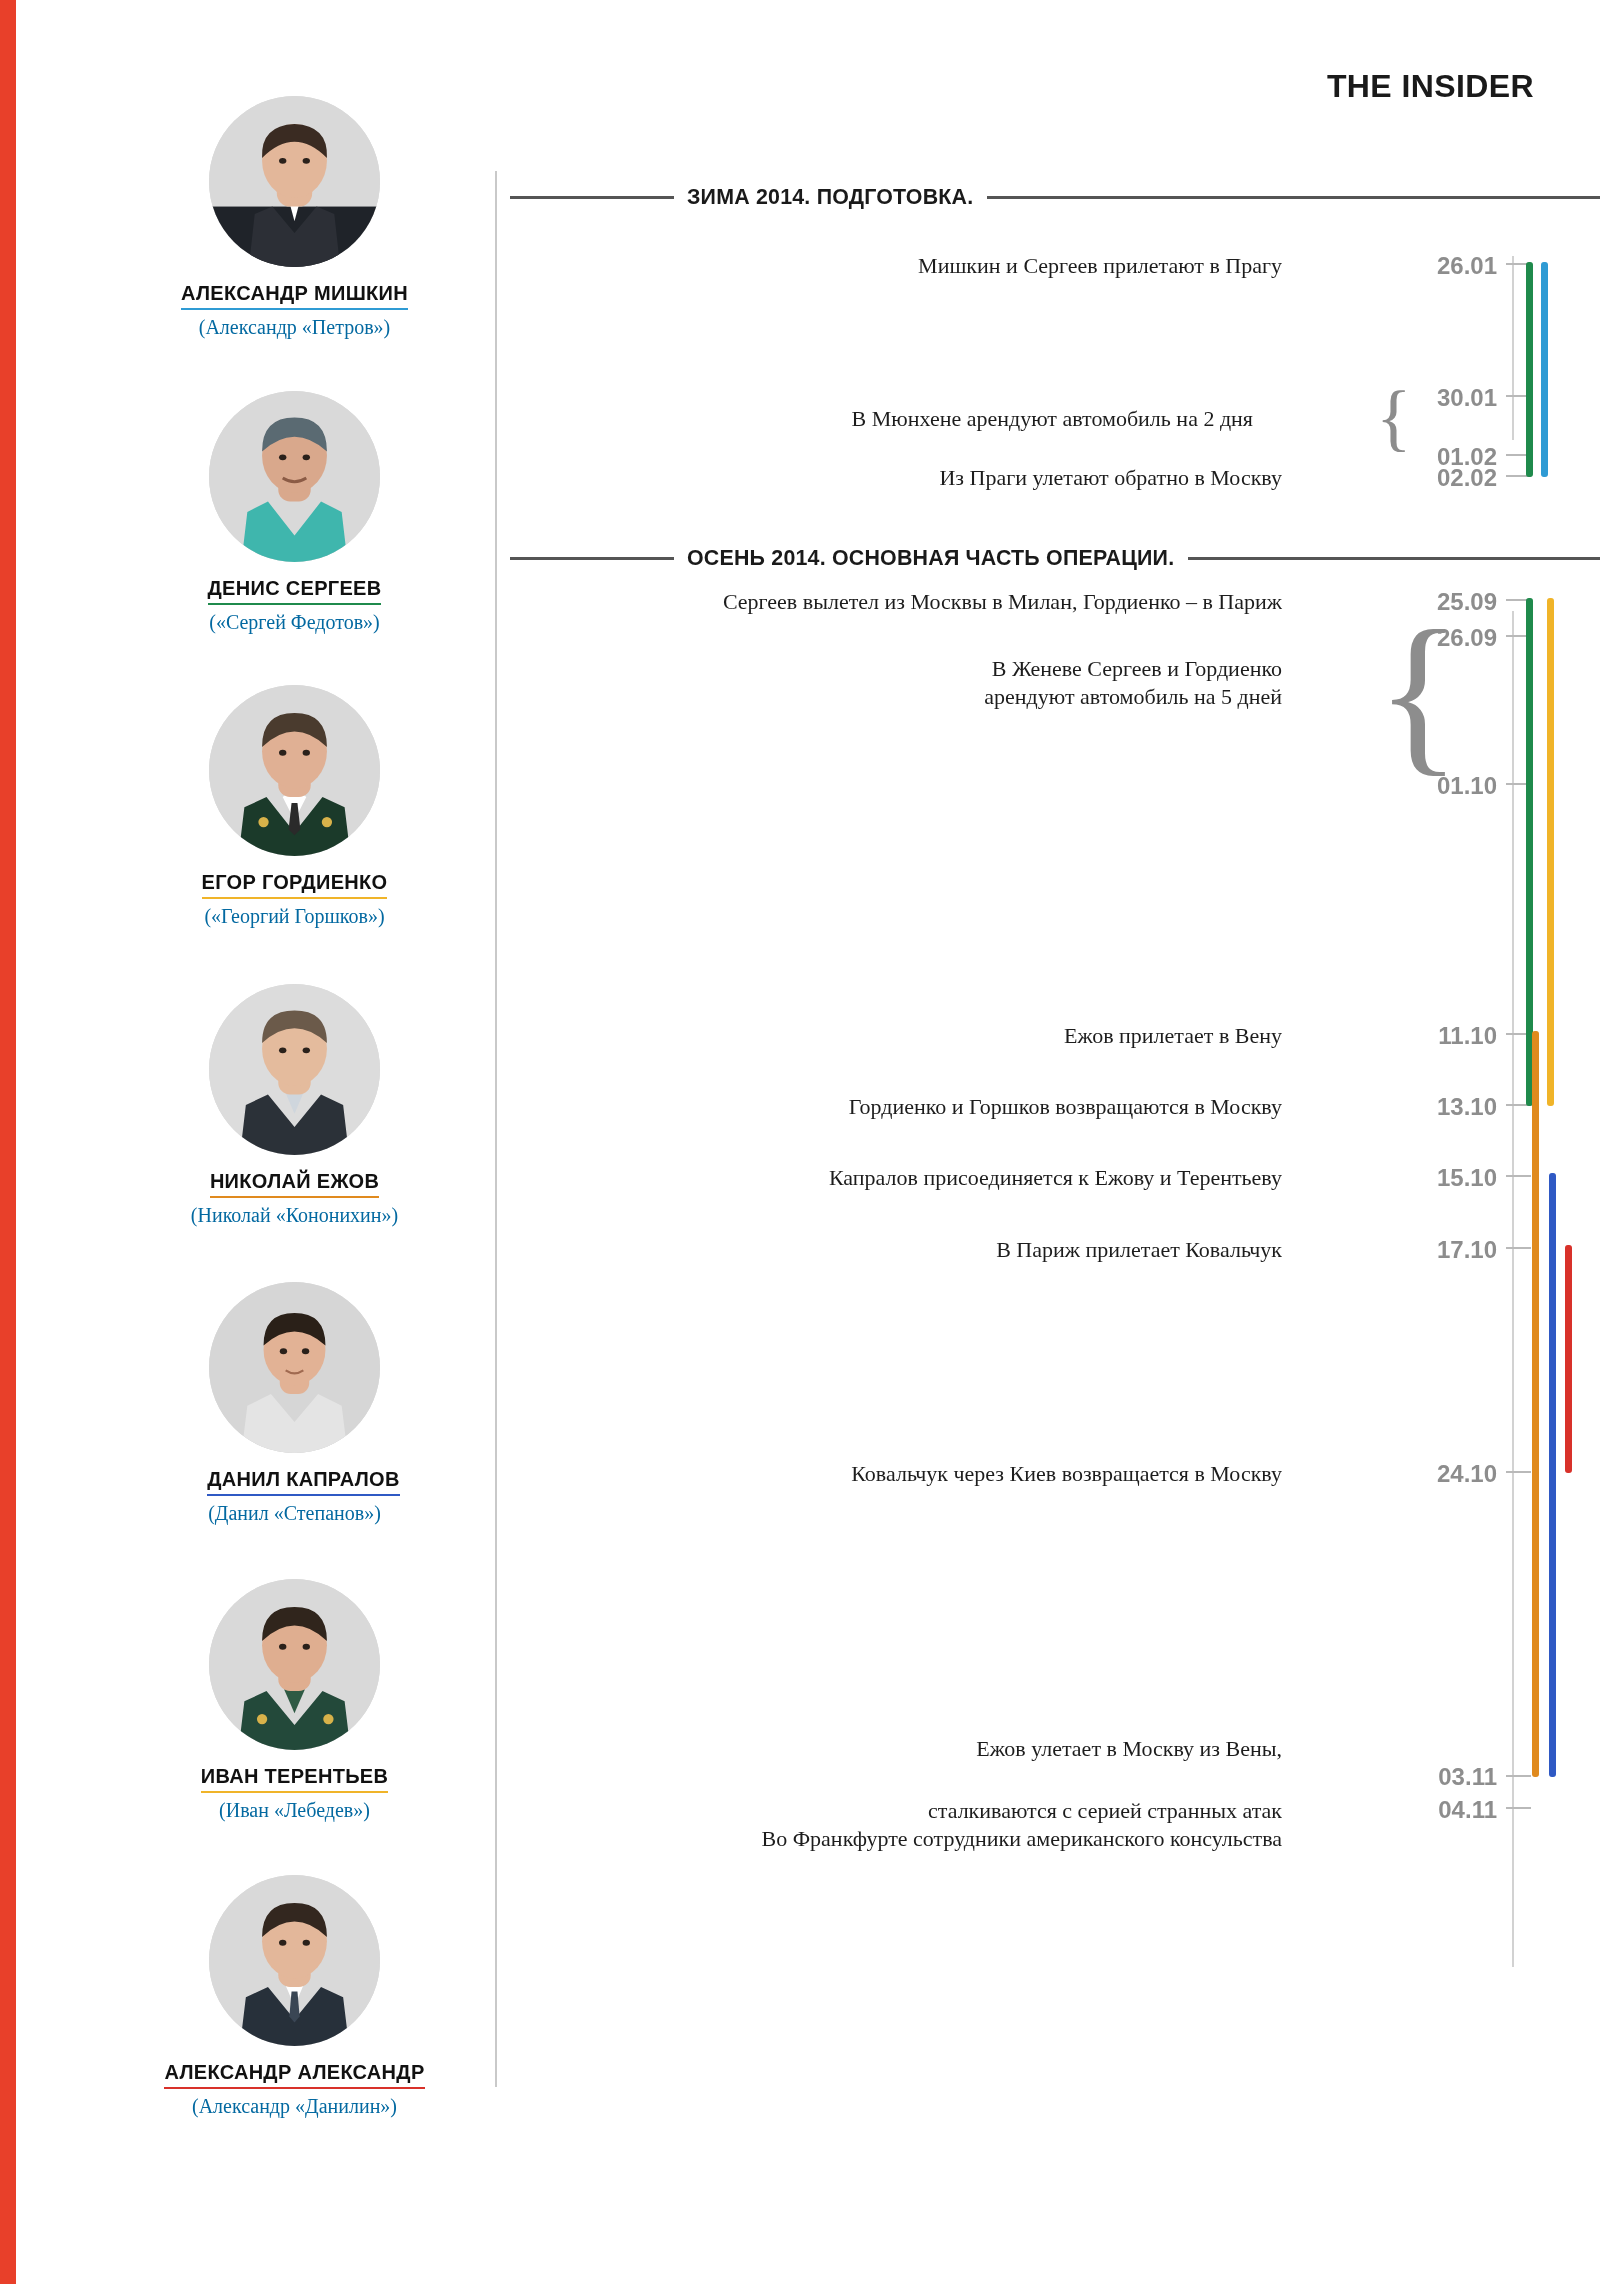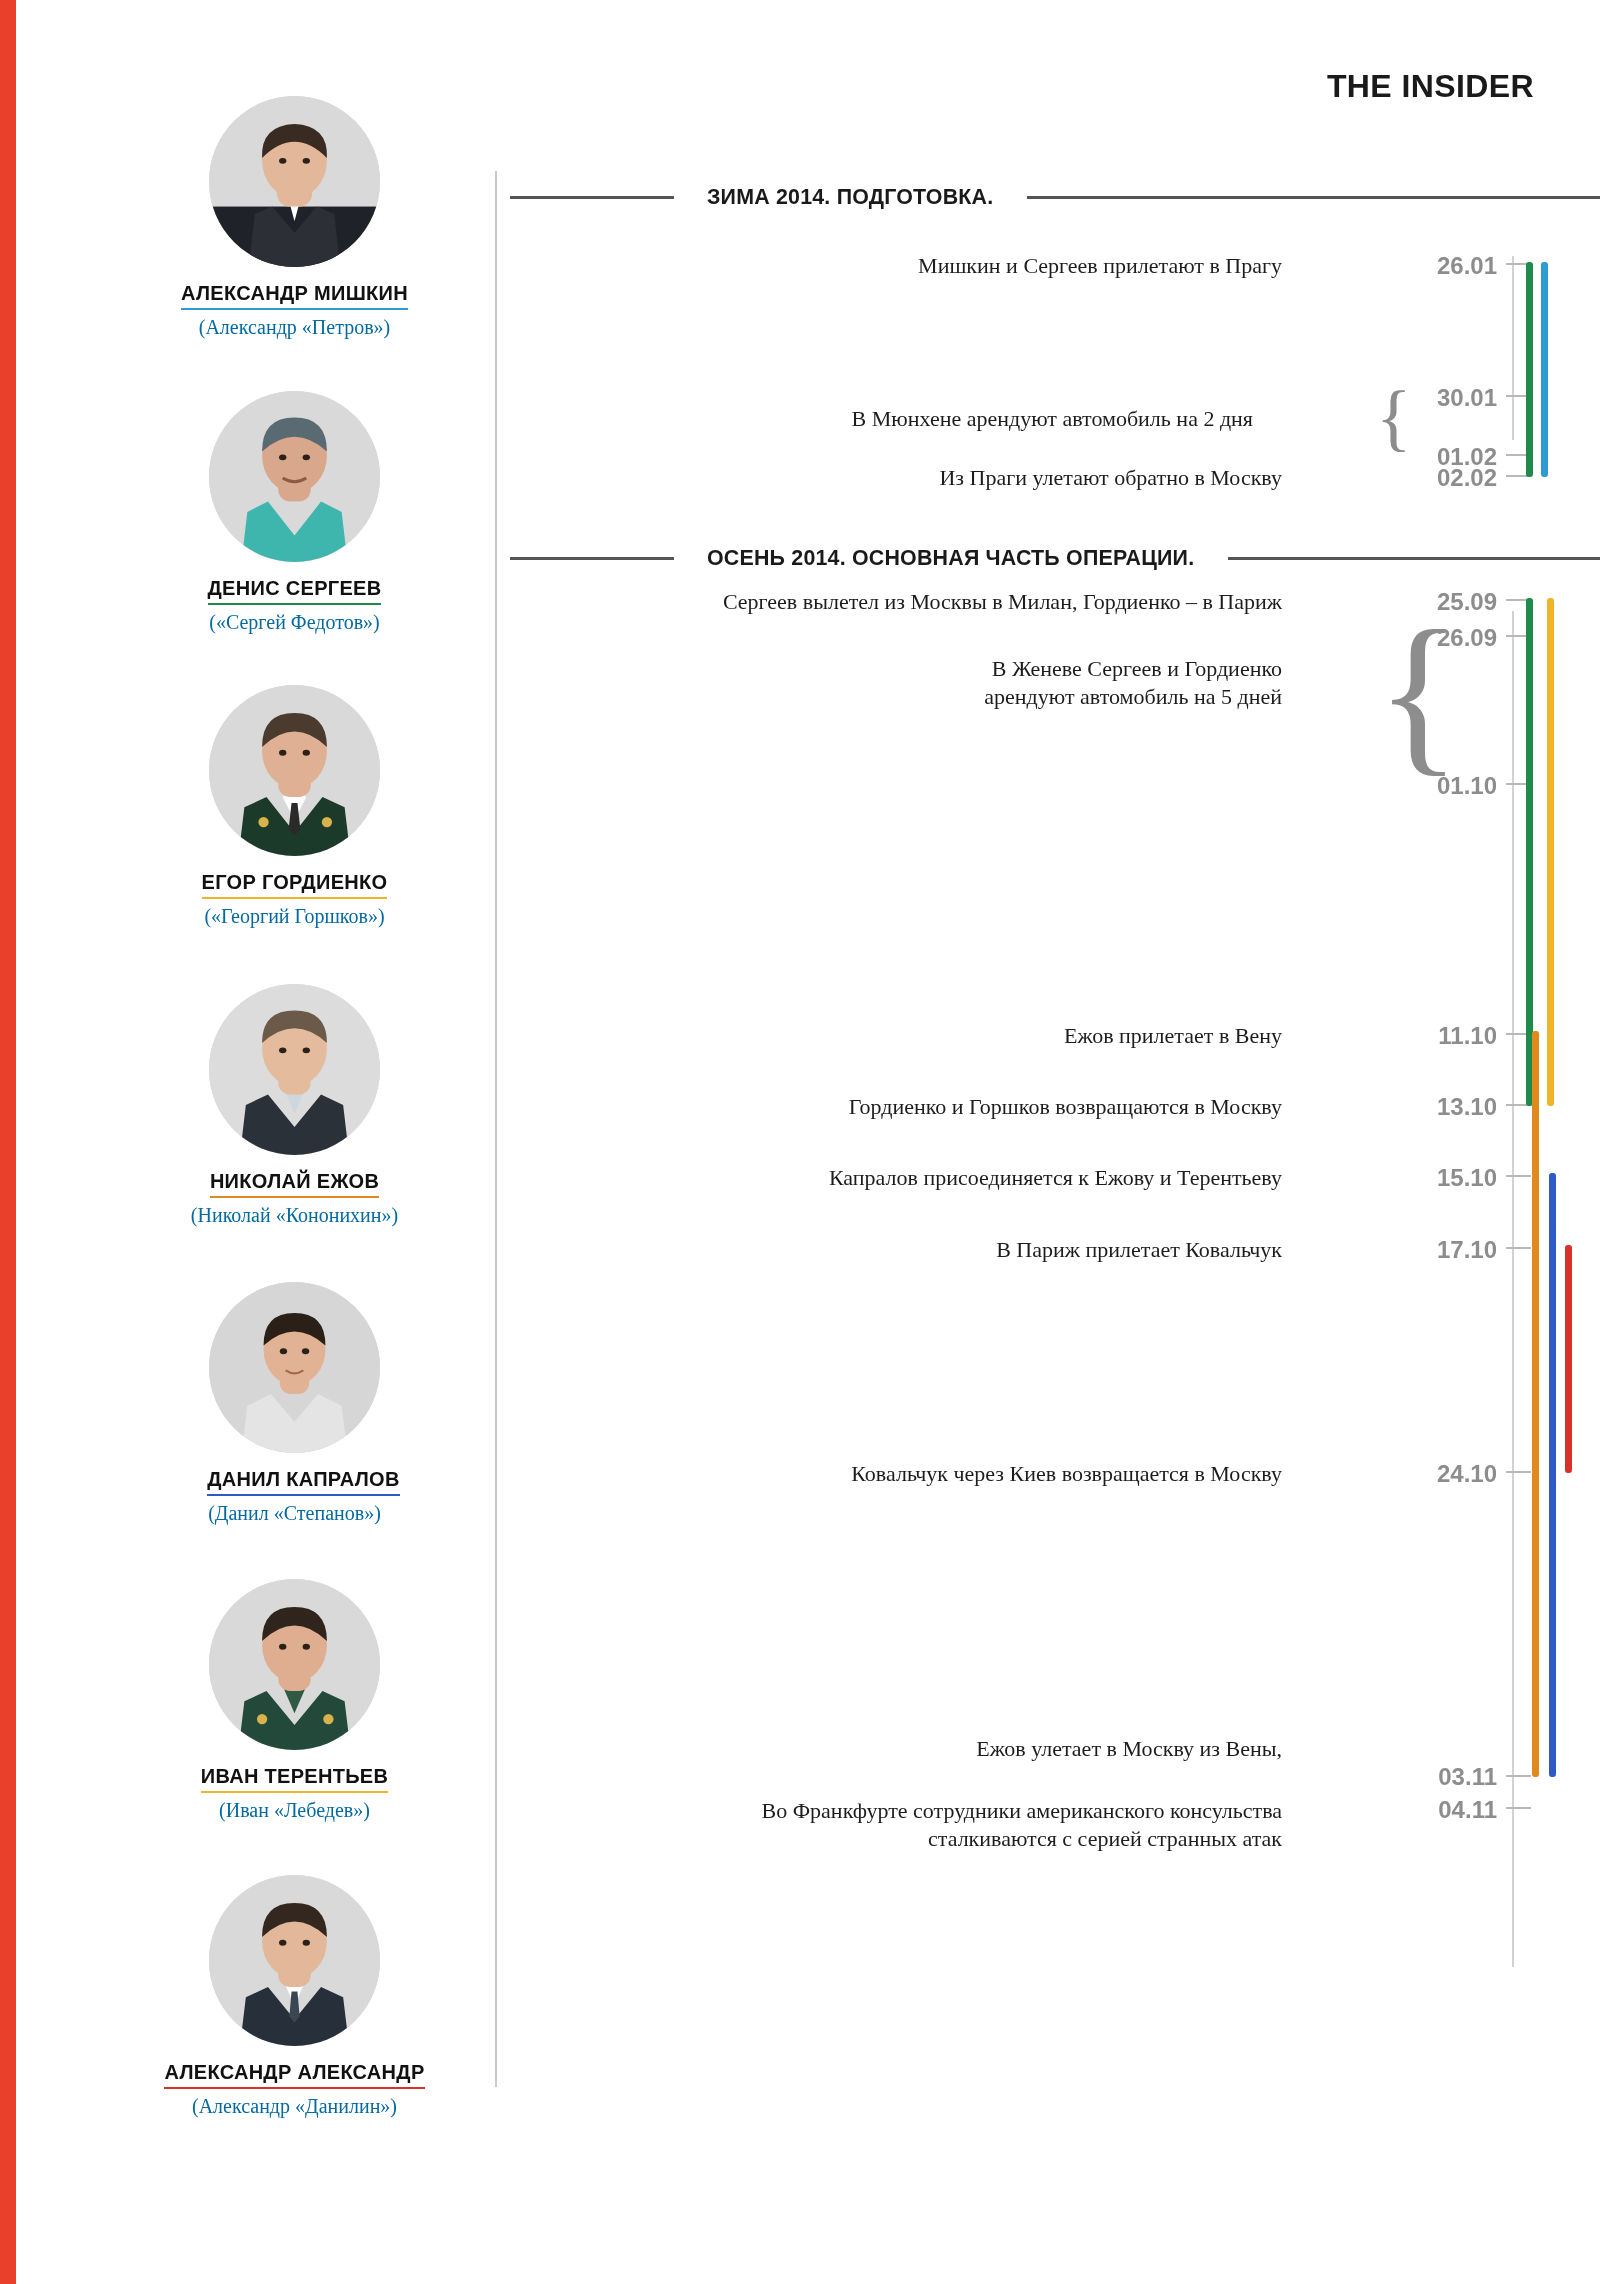--- a/index.html
+++ b/index.html
@@ -86,21 +86,20 @@
     top: 147px;
     width: 1126px;
     height: 2107px;
   }
   .section-head {
     position: absolute;
     display: flex;
     align-items: center;
     width: 1090px;
     left: 14.7px;
-    gap: 20px;
   }
   .section-head .rule {
     height: 2.2px;
     background: #555;
     flex: 0 0 auto;
   }
   .section-head .rule.left { width: 164px; }
   .section-head .rule.right { flex: 1 1 auto; }
   .section-head .stitle {
     font-family: "Liberation Sans", sans-serif;
@@ -365,22 +364,22 @@
   <div class="date" style="left:914px; top:1313px;">24.10</div>
   <div class="tick" style="left:1011px; top:1324px;"></div>
 
   <div class="event-label" style="right:339px; top:1588px; width:737px;">
     <div>Ежов улетает в Москву из Вены,</div>
   </div>
   <div class="date" style="left:914px; top:1616px;">03.11</div>
   <div class="tick" style="left:1011px; top:1628px;"></div>
 
   <div class="event-label" style="right:339px; top:1650px; width:781px;">
+    <div>сталкиваются с серией странных атак</div>
     <div>Во Франкфурте сотрудники американского консульства</div>
-    <div>сталкиваются с серией странных атак</div>
   </div>
   <div class="date" style="left:914px; top:1649px;">04.11</div>
   <div class="tick" style="left:1011px; top:1660px;"></div>
 
   <div class="bar" style="left:1031px; top:451px; height:508px; background:#1f8a4c;"></div>
   <div class="bar" style="left:1052px; top:451px; height:508px; background:#f0b429;"></div>
   <div class="bar" style="left:1037px; top:884px; height:746px; background:#e08a1e;"></div>
   <div class="bar" style="left:1054px; top:1026px; height:604px; background:#2f59c4;"></div>
   <div class="bar" style="left:1070px; top:1098px; height:228px; background:#d8312a;"></div>
 

